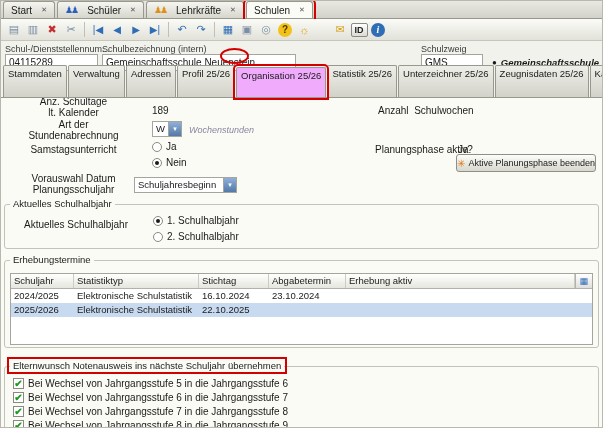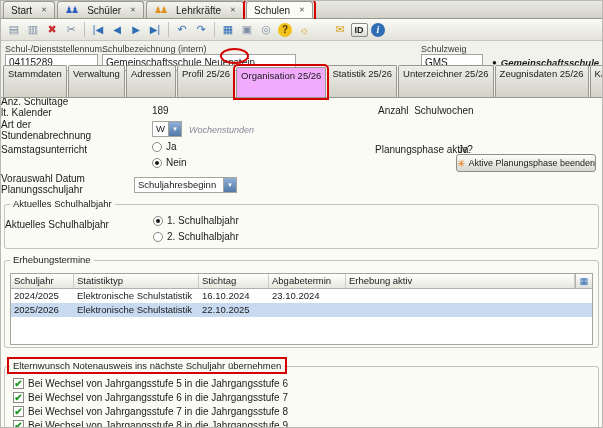--- a/index.html
+++ b/index.html
@@ -29,21 +29,21 @@
   .ffield{position:absolute;height:17px;background:#fff;border:1px solid #a5a59d;font-size:10px;padding:2px 3px;white-space:nowrap;overflow:hidden}
   .branch{position:absolute;font-size:9.5px;font-style:italic;font-weight:bold;display:flex;align-items:center;gap:4px;white-space:nowrap}
   .branch .dot{font-size:8px;font-style:normal}
   .ellipse{position:absolute;border:2px solid #d40000;border-radius:50%;z-index:30}
   
   .navtabs{position:absolute;left:0;top:79px;width:100%;height:18px;display:flex;align-items:flex-end;padding-left:2px;border-bottom:1px solid #98988f}
   .ntab{height:32px;padding:2px 4px 0;font-size:9.5px;border:1px solid #98988f;border-bottom:none;border-radius:2px 2px 0 0;background:linear-gradient(#efefe9,#d2d2c9);margin-right:1px;white-space:nowrap}
   .ntab.active{background:#f0abfc;height:30px;position:relative;z-index:2}
   
   .content{position:absolute;left:0;top:97px;width:603px;height:331px;background:#fbfbf5;overflow:hidden}
-  .lab{position:absolute;font-size:10px;text-align:left;line-height:11px;color:#1a1a1a}
+  .lab{position:absolute;font-size:10px;text-align:center;line-height:11px;color:#1a1a1a}
   .val{position:absolute;font-size:10px;white-space:nowrap}
   .pre{white-space:pre}
   .hint{position:absolute;font-size:9px;font-style:italic;color:#8888a0;white-space:nowrap}
   .combo{position:absolute;height:16px;background:#fff;border:1px solid #a5a59d;display:flex}
   .combo .cval{flex:1;padding:1px 3px;font-size:9.5px;line-height:12px;overflow:hidden;white-space:nowrap}
   .combo .carr{width:13px;background:linear-gradient(#8fb0d8,#5379a8);border-left:1px solid #a5a59d;color:#fff;font-size:7px;display:flex;align-items:center;justify-content:center}
   .hrow{position:absolute;display:flex;align-items:center;gap:4px;font-size:10px;white-space:nowrap}
   .radio{width:10px;height:10px;border:1px solid #8a8a82;border-radius:50%;background:#fff;position:relative;flex:0 0 auto}
   .radio.sel::after{content:"";position:absolute;left:2px;top:2px;width:4px;height:4px;border-radius:50%;background:#1a1a1a}
   .cb{width:11px;height:11px;border:1px solid #8a8a82;background:#fff;color:#1f9a1f;font-size:10px;line-height:9px;font-weight:bold;display:flex;align-items:center;justify-content:center;flex:0 0 auto}

